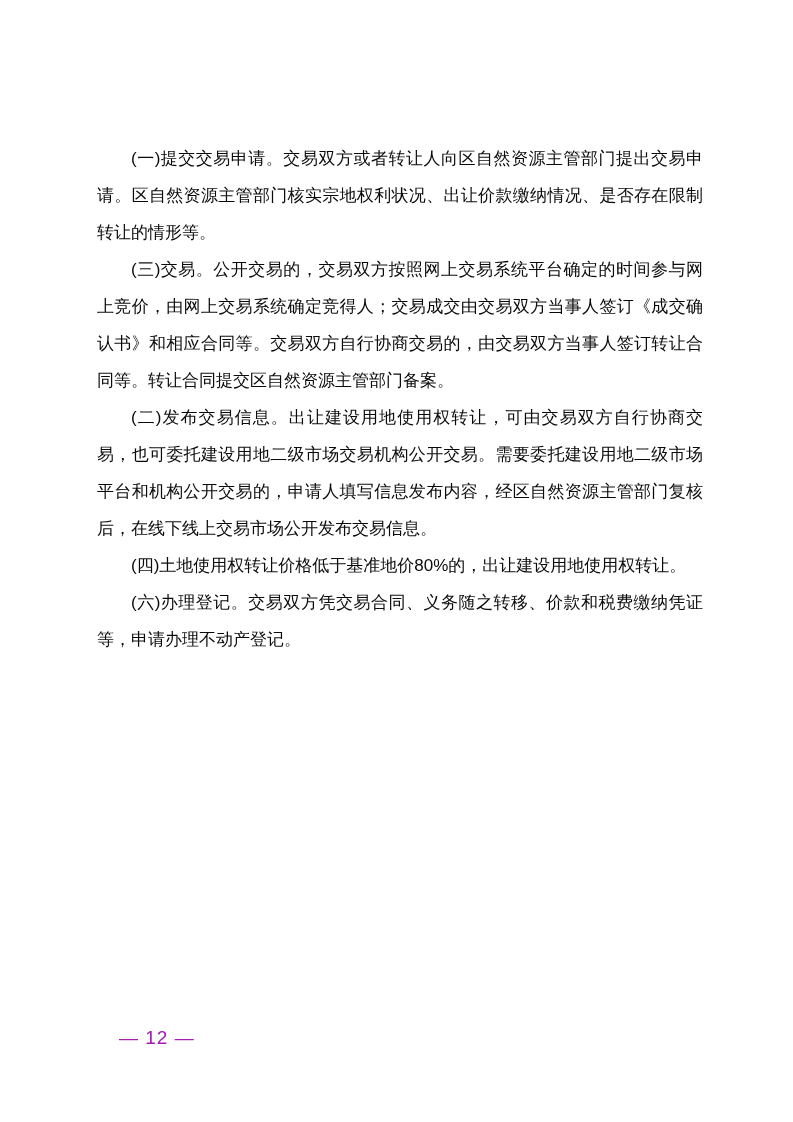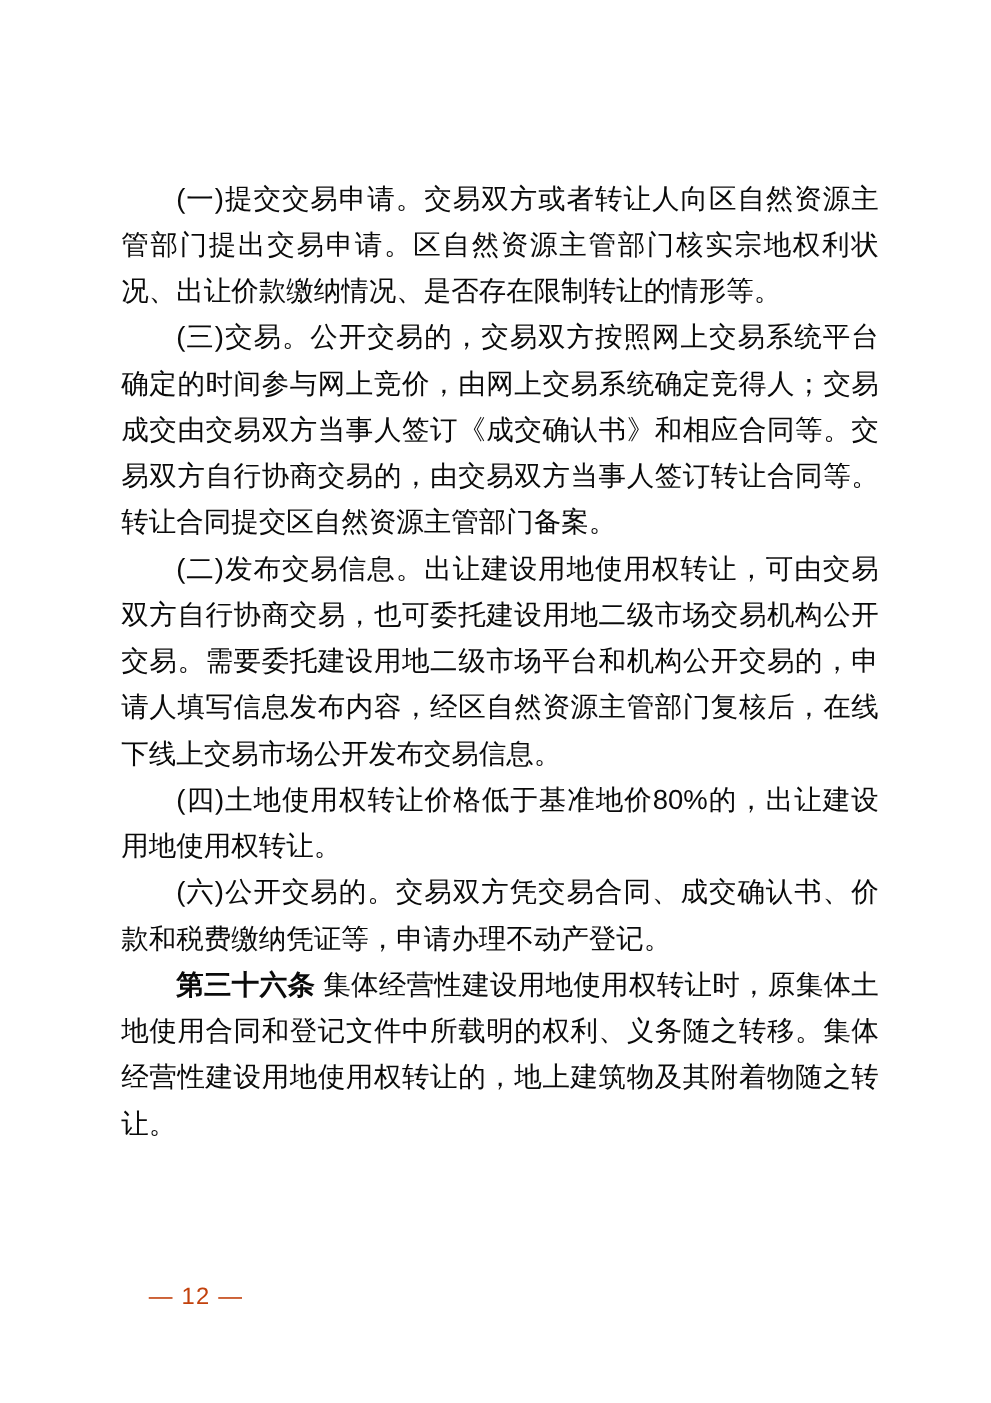--- a/index.html
+++ b/index.html
@@ -14,61 +14,58 @@
     background: #ffffff;
     color: #0a0a0a;
     font-family: "Liberation Sans", "DejaVu Sans", sans-serif;
     overflow: hidden;
   }
   .content {
     position: absolute;
     left: 97px;
     top: 140px;
     width: 606px;
-    font-size: 22px;
+    font-size: 17px;
     line-height: 37px;
     text-align: justify;
     text-justify: inter-ideograph;
   }
   .content p {
     margin: 0;
     padding: 0;
     text-indent: 2em;
   }
   .article-lead {
     font-weight: bold;
   }
   .page-footer {
     position: absolute;
     left: 119px;
     top: 1026px;
     font-size: 19px;
     line-height: 24px;
     letter-spacing: 1px;
-    color: #c2410c;
+    color: #a21caf;
   }
 </style>
 </head>
 <body>
 
 <div class="page">
   <div class="content">
     <p>
       <span>(一)提交交易申请。交易双方或者转让人向区自然资源主管部门提出交易申请。区自然资源主管部门核实宗地权利状况、出让价款缴纳情况、是否存在限制转让的情形等。</span>
     </p>
     <p>
       <span>(三)交易。公开交易的，交易双方按照网上交易系统平台确定的时间参与网上竞价，由网上交易系统确定竞得人；交易成交由交易双方当事人签订《成交确认书》和相应合同等。交易双方自行协商交易的，由交易双方当事人签订转让合同等。转让合同提交区自然资源主管部门备案。</span>
     </p>
     <p>
       <span>(二)发布交易信息。出让建设用地使用权转让，可由交易双方自行协商交易，也可委托建设用地二级市场交易机构公开交易。需要委托建设用地二级市场平台和机构公开交易的，申请人填写信息发布内容，经区自然资源主管部门复核后，在线下线上交易市场公开发布交易信息。</span>
     </p>
     <p>
       <span>(四)土地使用权转让价格低于基准地价80%的，出让建设用地使用权转让。</span>
     </p>
     <p>
-      <span>(六)公开交易的。交易双方凭交易合同、成交确认书、价款和税费缴纳凭证等，申请办理不动产登记。</span>
-    </p>
-    <p>
-      <span class="article-lead">第三十六条</span><span> 集体经营性建设用地使用权转让时，原集体土地使用合同和登记文件中所载明的权利、义务随之转移。集体经营性建设用地使用权转让的，地上建筑物及其附着物随之转让。</span>
+      <span>(六)办理登记。交易双方凭交易合同、义务随之转移、价款和税费缴纳凭证等，申请办理不动产登记。</span>
     </p>
   </div>
   <div class="page-footer">— 12 —</div>
 </div>
 
 </body></html>

